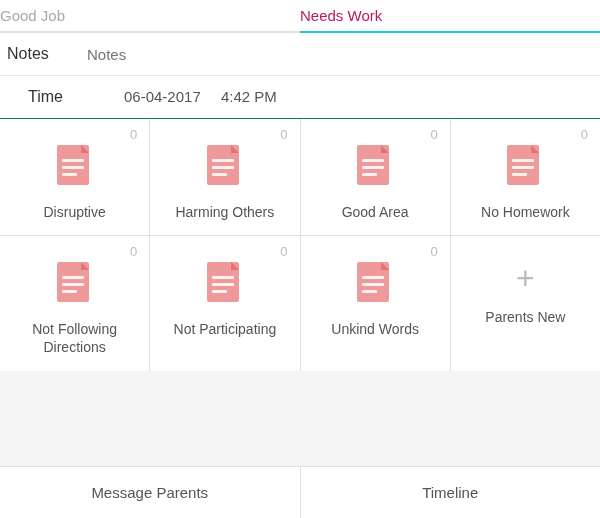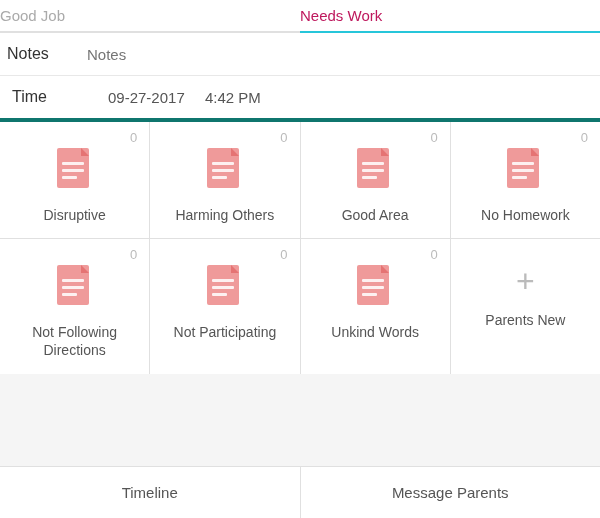--- a/index.html
+++ b/index.html
@@ -59,23 +59,23 @@
       color: #bbb;
       border: none;
       outline: none;
       background: transparent;
       flex: 1;
     }
 
     
     .time-row {
       display: flex;
-      align-items: flex-end;
-      padding: 12px 12px;
-      border-bottom: 4px solid #0f766e;
+      align-items: flex-start;
+      padding: 12px 28px;
+      border-bottom: 1px solid #0f766e;
     }
     .time-label {
       font-size: 16px;
       color: #333;
       font-weight: 500;
       width: 80px;
     }
     .time-value {
       font-size: 15px;
       color: #555;
@@ -177,21 +177,21 @@
 </div>
 
 <div class="notes-row">
   <div class="notes-label">Notes</div>
   <input class="notes-input" type="text" placeholder="Notes" style="">
 </div>
 
 <div class="time-row">
   <div class="time-label">Time</div>
   <div class="time-value">
-    <span>09-27-2017</span>
+    <span>06-04-2017</span>
     <span>4:42 PM</span>
   </div>
 </div>
 
 <div class="grid-container">
   <div class="grid" id="grid-root">
   <div class="grid-cell">
         <div class="cell-count">0</div>
         <div class="cell-icon">
         <svg class="doc-icon" viewBox="0 0 44 52" xmlns="http://www.w3.org/2000/svg">
@@ -320,15 +320,15 @@
       <div class="grid-cell">
         <div class="plus-icon">
           <span>+</span>
         </div>
         <div class="cell-label">Parents New</div>
       </div>
     </div>
 </div>
 
 <div class="bottom-bar">
+  <button class="bottom-btn">Message Parents</button>
   <button class="bottom-btn">Timeline</button>
-  <button class="bottom-btn">Message Parents</button>
 </div>
 
 </body></html>

